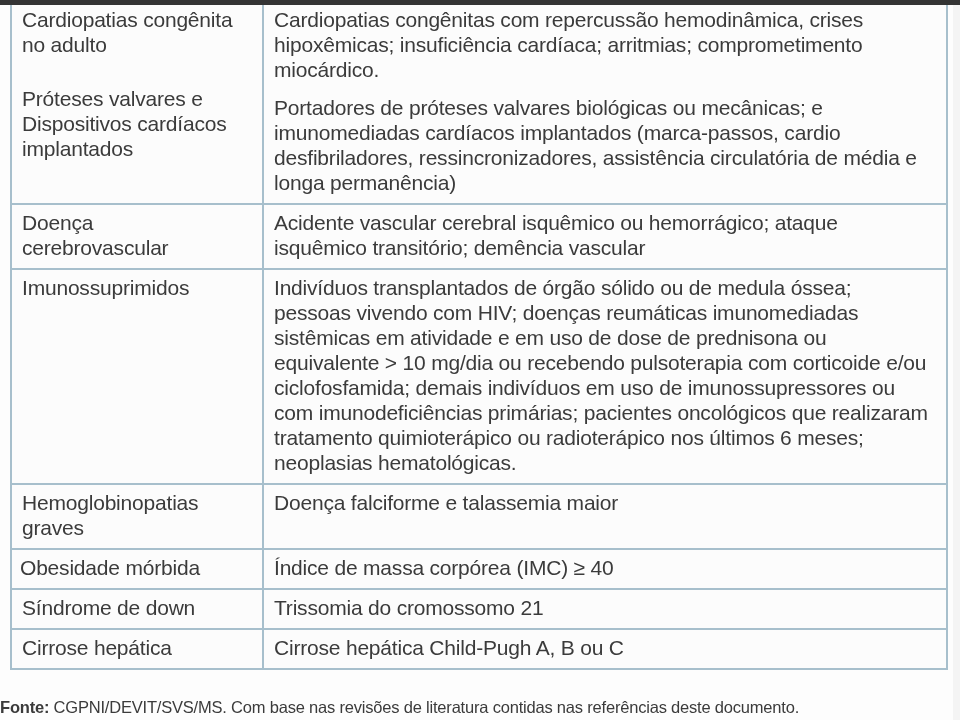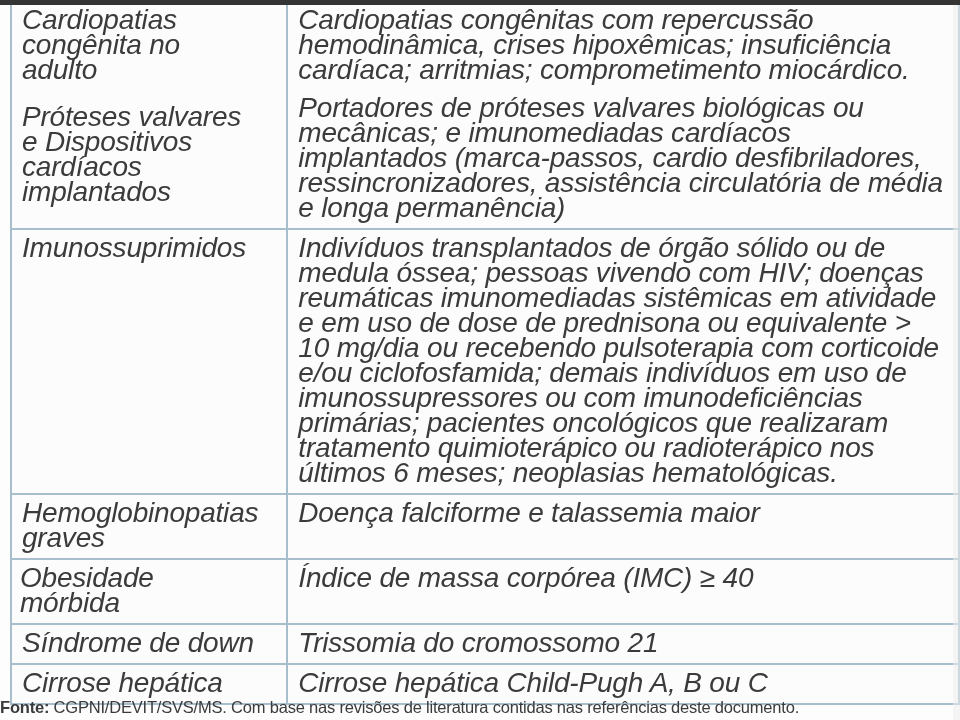--- a/index.html
+++ b/index.html
@@ -26,38 +26,37 @@
   table.cond-table {
     position: absolute;
     top: 0;
     left: 10px;
     border-collapse: collapse;
     background: #fcfcfc;
   }
   .cond-table td {
     border: 2px solid #701a75;
     vertical-align: top;
-    font-size: 28px;
+    font-size: 21px;
     line-height: 25px;
     letter-spacing: -0.2px;
-    font-style: italic;
   }
   td.cond {
     width: 212px;
     padding: 5px 28px 8px 10px;
   }
   td.desc {
     width: 658px;
     padding: 5px 14px 8px 10px;
     margin-left: 48px;
   }
   .cond-table p {
     margin: 0;
   }
-  p.gap-lg { margin-top: 22px; }
+  p.gap-lg { margin-top: 29px; }
   p.gap-sm { margin-top: 13px; }
   .footer {
     position: absolute;
     left: 0;
     top: 698px;
     font-size: 16.5px;
     line-height: 19px;
     letter-spacing: -0.2px;
     white-space: nowrap;
   }
@@ -78,20 +77,28 @@
 <table class="cond-table">
   <tbody>
     <tr>
       <td class="cond" style="border-color: rgb(167, 191, 204);">
         <p>Cardiopatias congênita no adulto</p>
         <p class="gap-lg">Próteses valvares e Dispositivos cardíacos implantados</p>
       </td>
       <td class="desc" style="border-color: rgb(167, 191, 204);">
         <p>Cardiopatias congênitas com repercussão hemodinâmica, crises hipoxêmicas; insuficiência cardíaca; arritmias; comprometimento miocárdico.</p>
         <p class="gap-sm">Portadores de próteses valvares biológicas ou mecânicas; e imunomediadas cardíacos implantados (marca-passos, cardio desfibriladores, ressincronizadores, assistência circulatória de média e longa permanência)</p>
+      </td>
+    </tr>
+    <tr>
+      <td class="cond" style="border-color: rgb(167, 191, 204);">
+        <p>Doença cerebrovascular</p>
+      </td>
+      <td class="desc" style="border-color: rgb(167, 191, 204);">
+        <p>Acidente vascular cerebral isquêmico ou hemorrágico; ataque isquêmico transitório; demência vascular</p>
       </td>
     </tr>
     <tr>
       <td class="cond" style="border-color: rgb(167, 191, 204); margin-top: 36px;">
         <p>Imunossuprimidos</p>
       </td>
       <td class="desc" style="border-color: rgb(167, 191, 204); border-radius: 25px;">
         <p>Indivíduos transplantados de órgão sólido ou de medula óssea; pessoas vivendo com HIV; doenças reumáticas imunomediadas sistêmicas em atividade e em uso de dose de prednisona ou equivalente &gt; 10 mg/dia ou recebendo pulsoterapia com corticoide e/ou ciclofosfamida; demais indivíduos em uso de imunossupressores ou com imunodeficiências primárias; pacientes oncológicos que realizaram tratamento quimioterápico ou radioterápico nos últimos 6 meses; neoplasias hematológicas.</p>
       </td>
     </tr>

